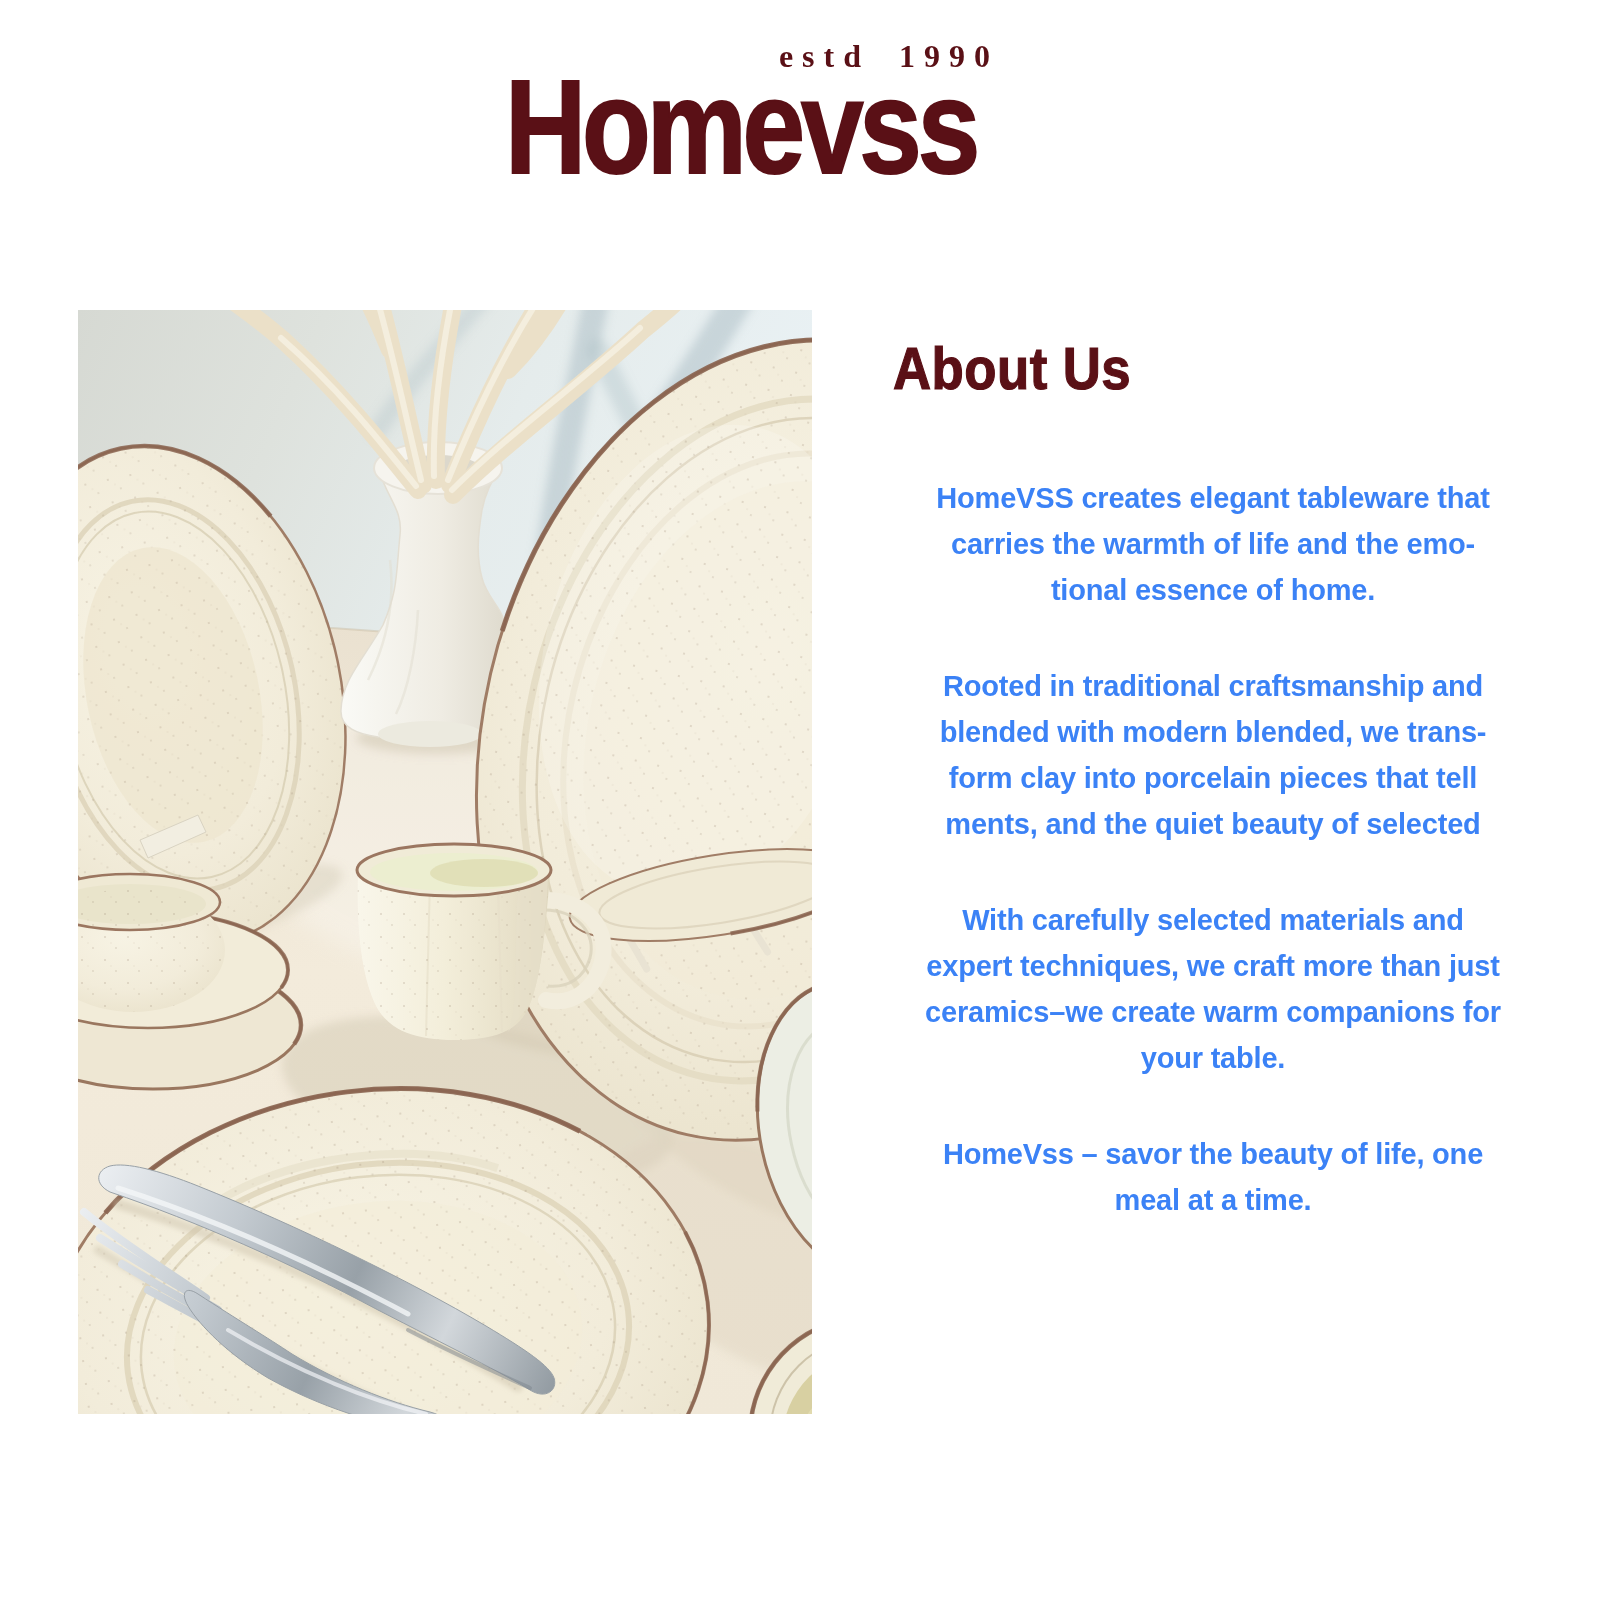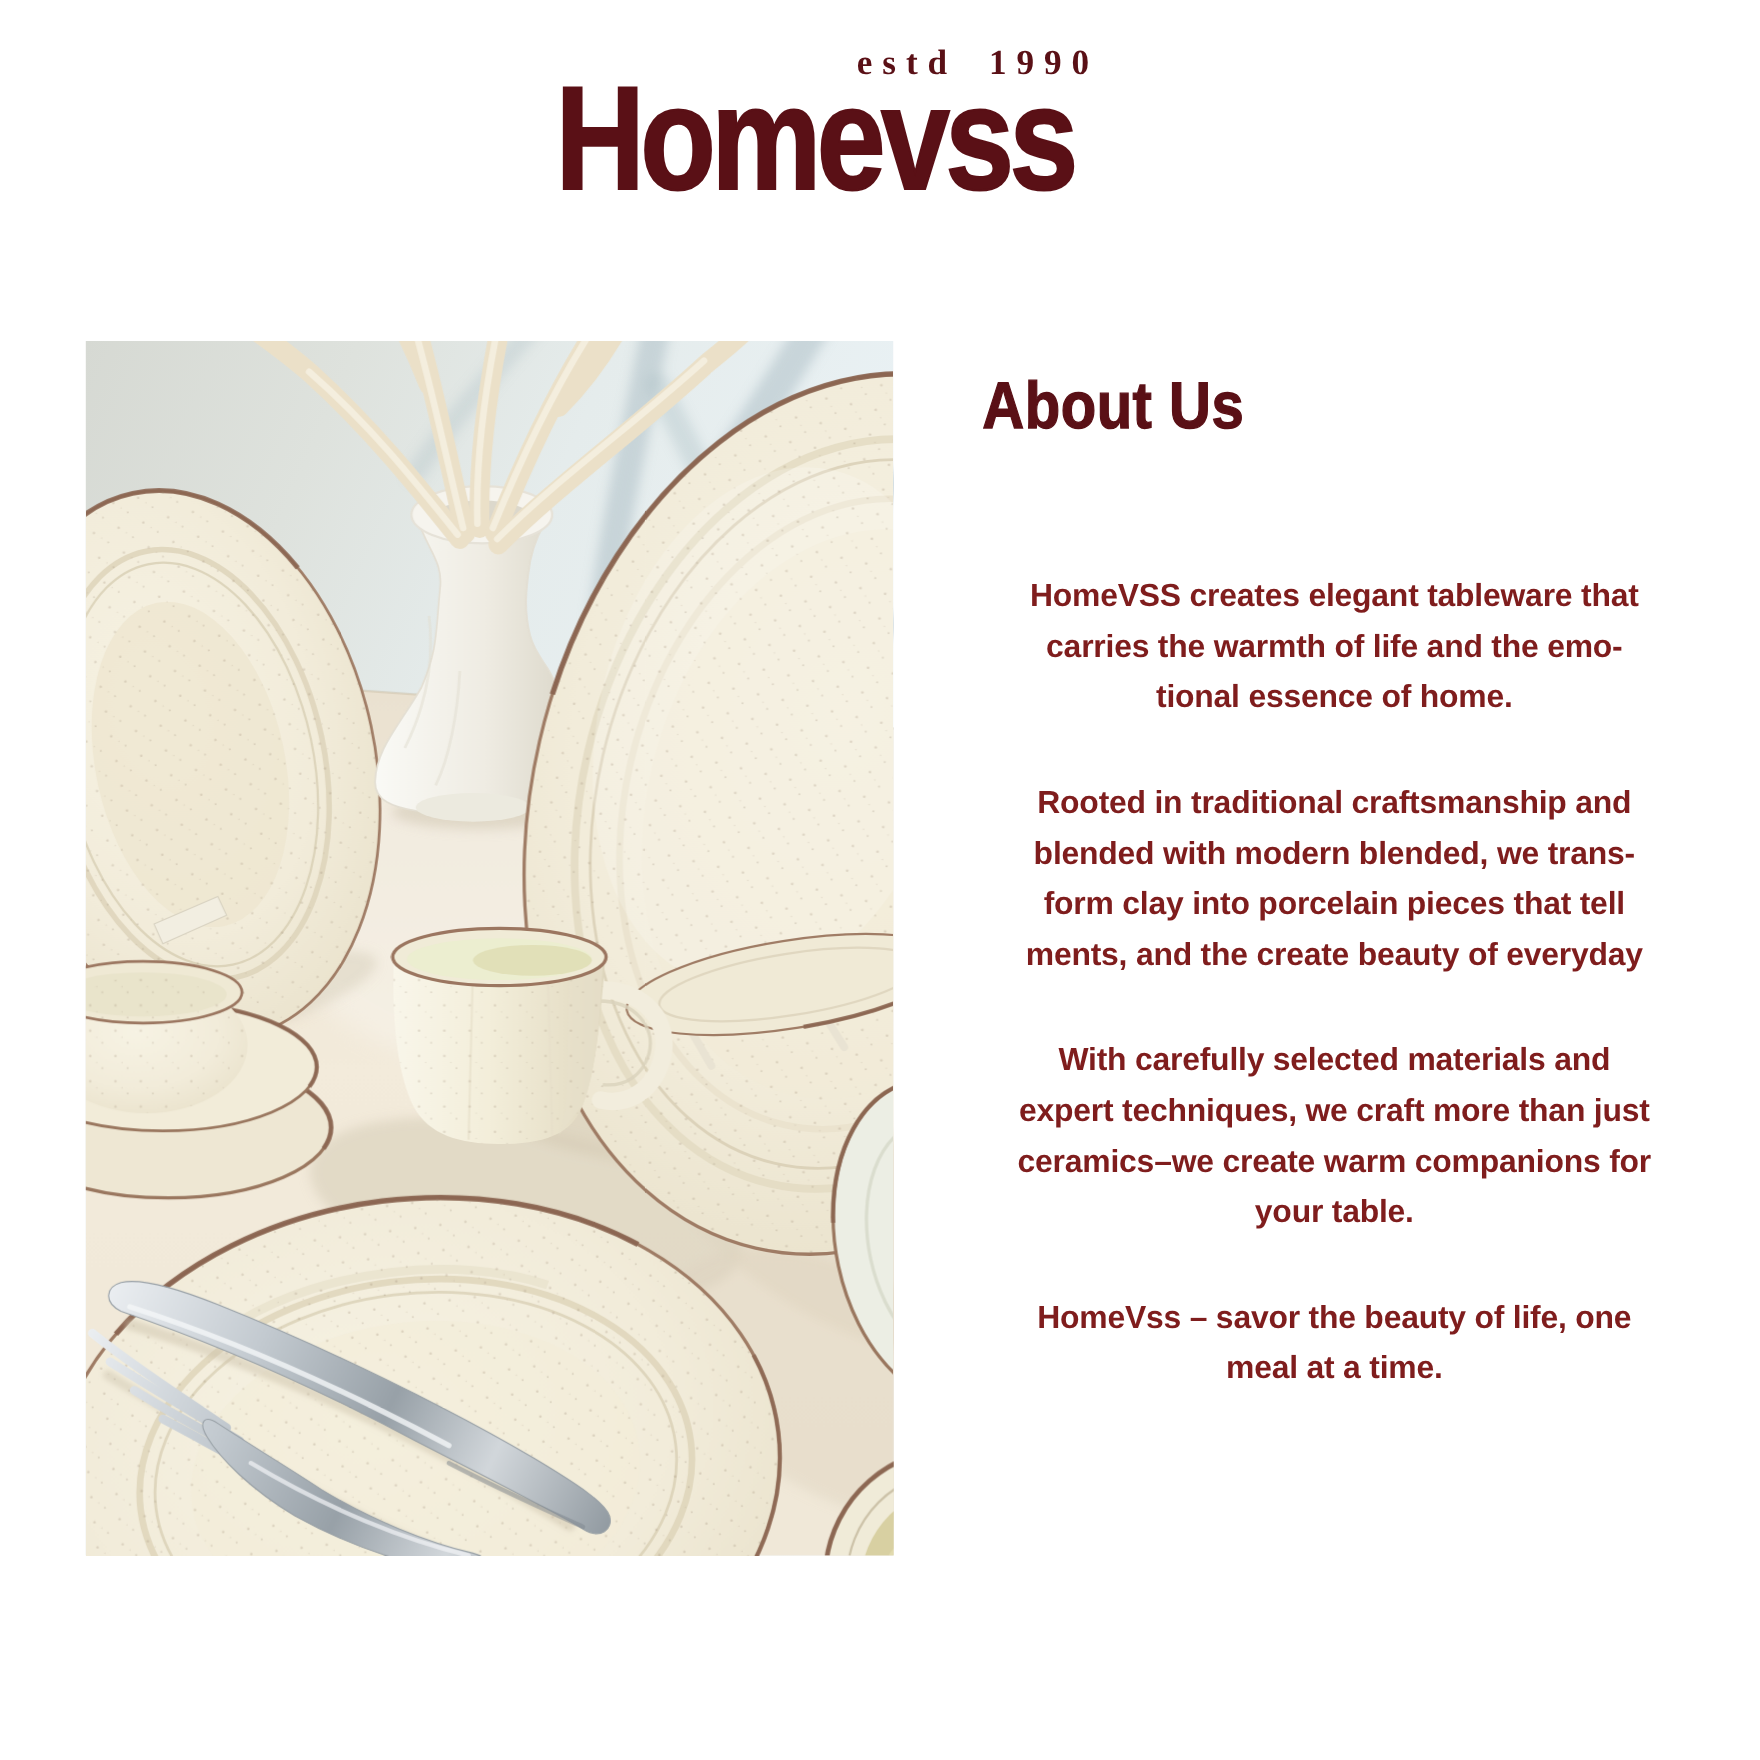--- a/index.html
+++ b/index.html
@@ -9,21 +9,21 @@
         font-weight:700;font-size:32px;letter-spacing:9px;word-spacing:12px;color:#5a1016;line-height:1;}
   .logo{position:absolute;top:60px;left:505px;font-size:134px;font-weight:700;letter-spacing:-5px;
         color:#5a1016;line-height:1;transform:scaleX(.84);transform-origin:0 0;
         -webkit-text-stroke:2px #5a1016;white-space:nowrap;}
   .photo{position:absolute;left:78px;top:310px;width:734px;height:1104px;overflow:hidden;
          background:linear-gradient(105deg,#d6d9d3,#dee2dd 32%,#e5ecec 62%,#e8f0f3);}
   .photo svg{display:block;}
   .about-title{position:absolute;left:893px;top:297px;font-size:60px;font-weight:700;color:#5a1016;
         line-height:1.05;letter-spacing:.5px;transform:scaleX(.88);transform-origin:0 0;
         -webkit-text-stroke:1.2px #5a1016;white-space:nowrap;}
-  .about-body{position:absolute;left:893px;top:475px;width:640px;color:#7f1d1d;margin-top:44px;}
+  .about-body{position:absolute;left:893px;top:475px;width:640px;color:#3b82f6;}
   .para{margin:0 0 50px 0;}
   .para .line{height:46px;line-height:46px;font-size:29px;font-weight:700;letter-spacing:-.2px;
         white-space:nowrap;}
 </style>
 </head>
 <body>
 
 <div class="page">
 
   <div class="estd">estd 1990</div>
@@ -248,21 +248,21 @@
   <div class="about-body">
     <div class="para">
       <div class="line">HomeVSS creates elegant tableware that</div>
       <div class="line">carries the warmth of life and the emo-</div>
       <div class="line">tional essence of home.</div>
     </div>
     <div class="para">
       <div class="line">Rooted in traditional craftsmanship and</div>
       <div class="line">blended with modern blended, we trans-</div>
       <div class="line">form clay into porcelain pieces that tell</div>
-      <div class="line">ments, and the create beauty of everyday</div>
+      <div class="line">ments, and the quiet beauty of selected</div>
     </div>
     <div class="para">
       <div class="line">With carefully selected materials and</div>
       <div class="line">expert techniques, we craft more than just</div>
       <div class="line">ceramics–we create warm companions for</div>
       <div class="line">your table.</div>
     </div>
     <div class="para">
       <div class="line">HomeVss – savor the beauty of life, one</div>
       <div class="line">meal at a time.</div>

